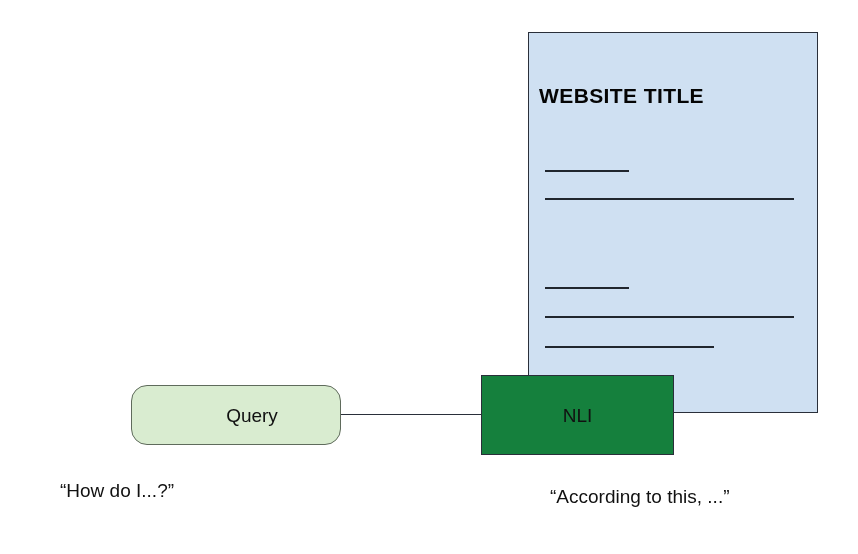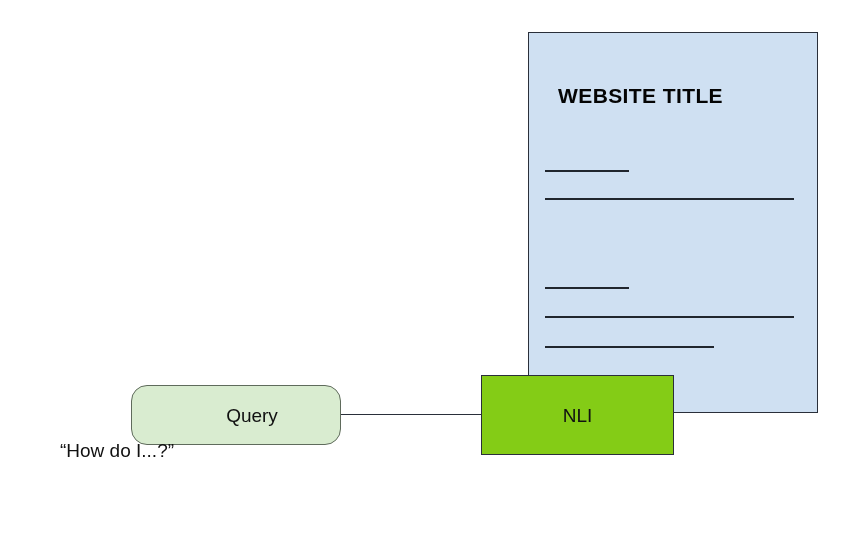--- a/index.html
+++ b/index.html
@@ -26,21 +26,21 @@
     left: 528px;
     top: 32px;
     width: 290px;
     height: 381px;
     background: #cfe0f2;
     border: 1px solid #2a2f3a;
     box-sizing: border-box;
   }
   .website-title {
     position: absolute;
-    left: 558px;
+    left: 539px;
     top: 84px;
     font-size: 21px;
     font-weight: bold;
     letter-spacing: 0.4px;
     color: #050505;
     white-space: nowrap;
   }
   .doc-line {
     position: absolute;
     height: 0;
@@ -52,21 +52,21 @@
   .doc-line.l4 { left: 545px; top: 316px; width: 249px; }
   .doc-line.l5 { left: 545px; top: 346px; width: 169px; }
 
   
   .nli-box {
     position: absolute;
     left: 481px;
     top: 375px;
     width: 193px;
     height: 80px;
-    background: #84cc16;
+    background: #15803d;
     border: 1px solid #2a2f3a;
     box-sizing: border-box;
     display: flex;
     align-items: center;
     justify-content: center;
   }
   .nli-label {
     font-size: 19px;
     color: #111111;
     line-height: 1;
@@ -104,21 +104,21 @@
     border-top: 1.5px solid #2a2f3a;
   }
 
   
   .caption {
     position: absolute;
     font-size: 19px;
     color: #111111;
     white-space: nowrap;
   }
-  .caption.query-caption { left: 60px; top: 440px; text-align: center; }
+  .caption.query-caption { left: 60px; top: 480px; text-align: center; }
   .caption.answer-caption { left: 550px; top: 486px; }
 </style>
 </head>
 <body>
 
 <div id="canvas">
 
   <div class="website-box"></div>
 
   <div class="website-title">WEBSITE TITLE</div>
@@ -134,14 +134,15 @@
   <div class="nli-box">
     <span class="nli-label">NLI</span>
   </div>
 
   <div class="query-box">
     <span class="query-label">Query</span>
   </div>
 
   <div class="caption query-caption">“How do I...?”</div>
 
+  <div class="caption answer-caption">“According to this, ...”</div>
 
 </div>
 
 </body></html>

